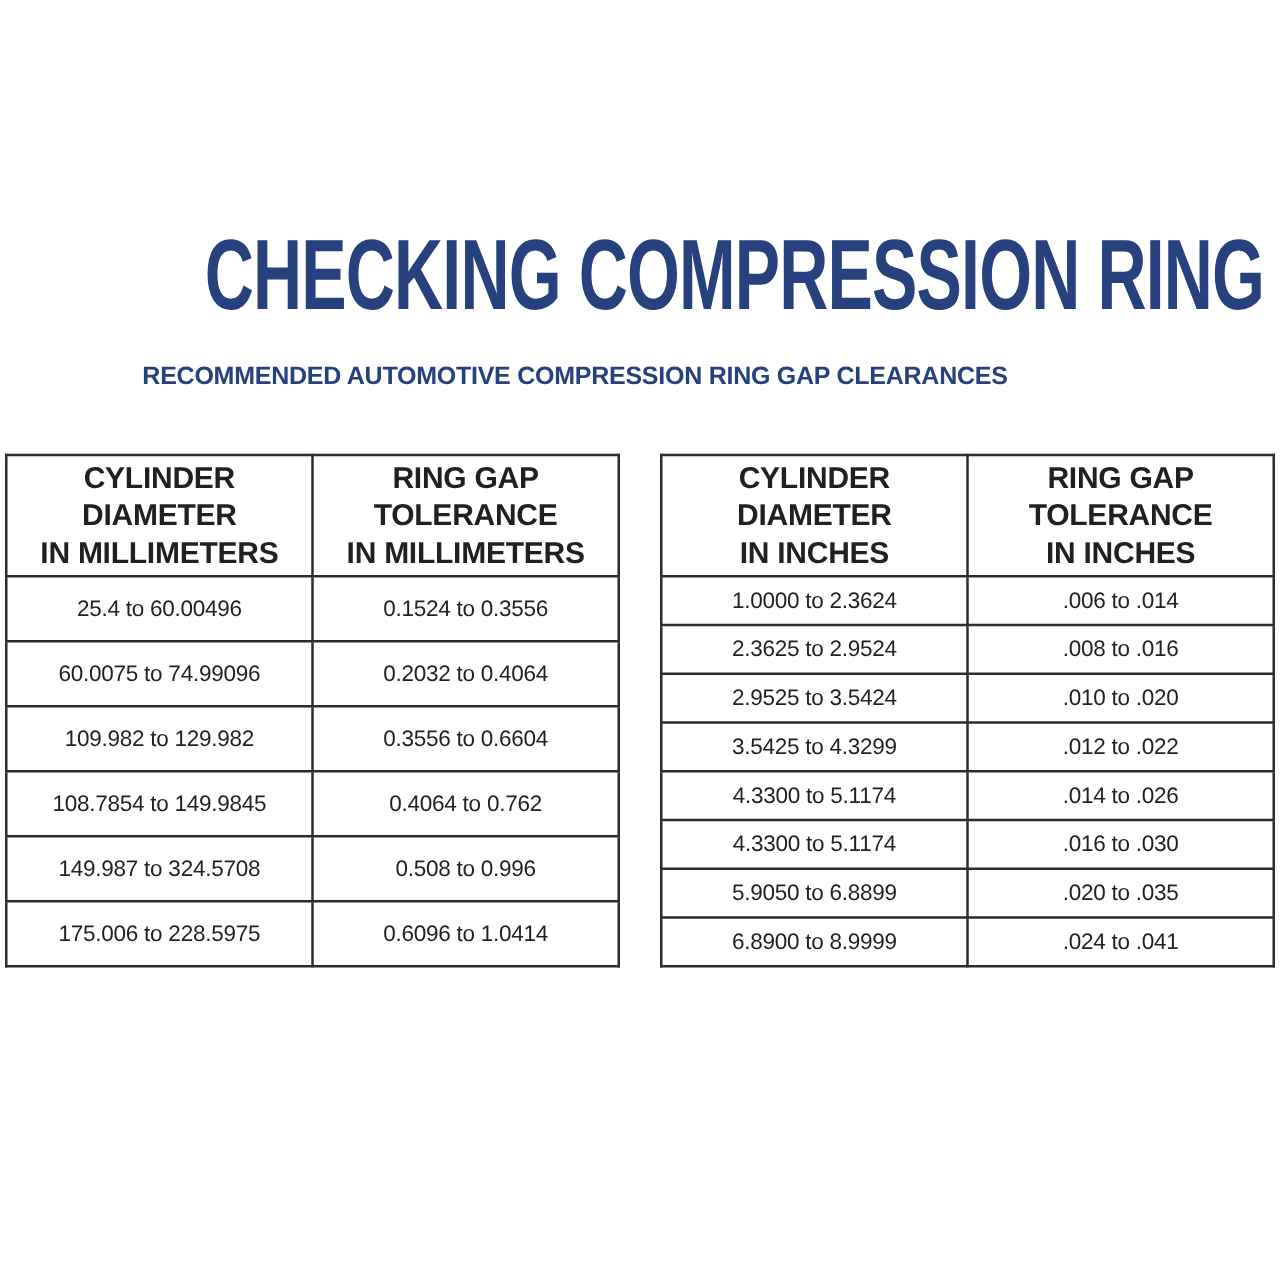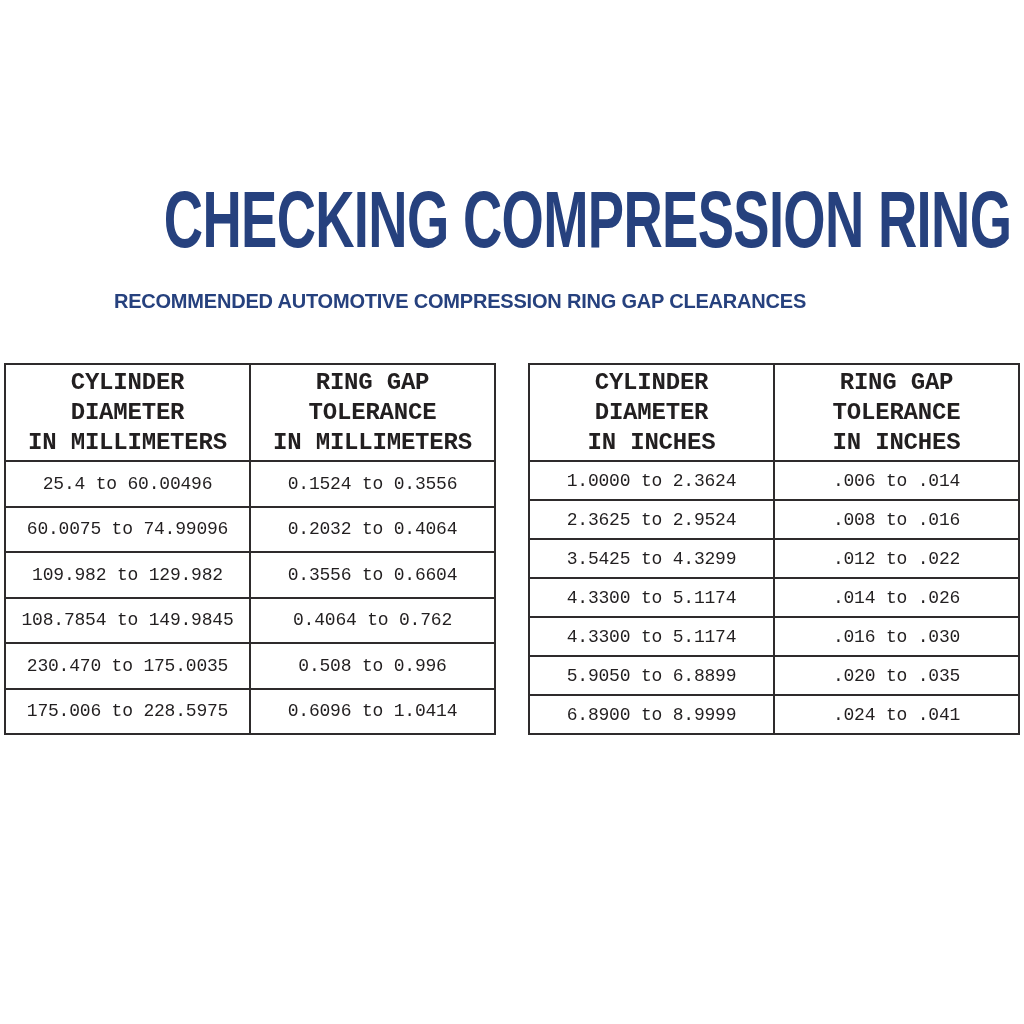--- a/index.html
+++ b/index.html
@@ -43,21 +43,20 @@
     color: var(--title-blue);
     letter-spacing: -0.2px;
     white-space: nowrap;
   }
   .tables {
     margin-top: 50px;
     width: 1024px;
     padding: 0 4px;
     display: flex;
     justify-content: space-between;
-    font-family: Liberation Mono, monospace;
   }
   table.ring-table {
     width: 492px;
     border-collapse: collapse;
     table-layout: fixed;
     background: var(--page-bg);
   }
   .ring-table th, .ring-table td {
     border: 2px solid var(--border-dark);
     text-align: center;
@@ -104,21 +103,21 @@
           </tr>
           <tr>
             <td>109.982 to 129.982</td>
             <td>0.3556 to 0.6604</td>
           </tr>
           <tr>
             <td>108.7854 to 149.9845</td>
             <td>0.4064 to 0.762</td>
           </tr>
           <tr>
-            <td>230.470 to 175.0035</td>
+            <td>149.987 to 324.5708</td>
             <td>0.508 to 0.996</td>
           </tr>
           <tr>
             <td>175.006 to 228.5975</td>
             <td>0.6096 to 1.0414</td>
           </tr>
         </tbody>
       </table>
     <table class="ring-table">
         <thead>
@@ -128,20 +127,24 @@
           </tr>
         </thead>
         <tbody>
           <tr>
             <td>1.0000 to 2.3624</td>
             <td>.006 to .014</td>
           </tr>
           <tr>
             <td>2.3625 to 2.9524</td>
             <td>.008 to .016</td>
+          </tr>
+          <tr>
+            <td>2.9525 to 3.5424</td>
+            <td>.010 to .020</td>
           </tr>
           <tr>
             <td>3.5425 to 4.3299</td>
             <td>.012 to .022</td>
           </tr>
           <tr>
             <td>4.3300 to 5.1174</td>
             <td>.014 to .026</td>
           </tr>
           <tr>

